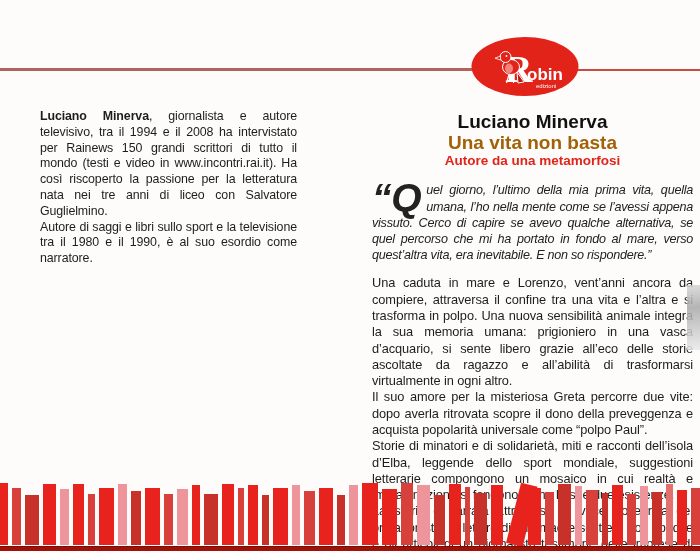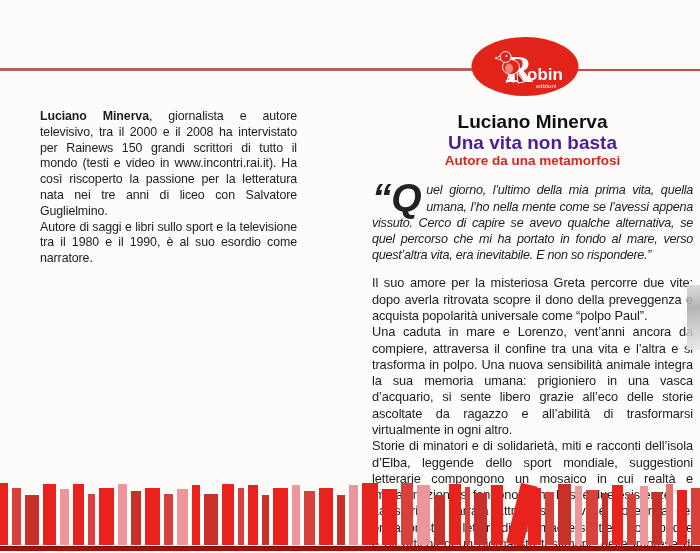--- a/index.html
+++ b/index.html
@@ -10,21 +10,21 @@
   .rule-left{position:absolute;left:0;top:68px;width:474px;height:3px;background:#b2635d;}
   .rule-right{position:absolute;left:577px;top:69px;width:123px;height:2px;background:#c94a40;}
   .logo{position:absolute;left:471px;top:36px;width:108px;height:61px;}
   .back-bio{position:absolute;left:40px;top:109px;width:257px;font-size:12.4px;line-height:15.8px;
     text-align:justify;letter-spacing:-0.1px;}
   .back-bio p{margin:0;}
   .back-bio .name{font-weight:bold;}
   .back-bio .ital{font-style:italic;}
   .front-col{position:absolute;left:372px;top:112px;width:321px;}
   .title-author{font-size:19px;font-weight:bold;text-align:center;margin:0;color:#111;line-height:1.08;}
-  .title-main{font-size:19px;font-weight:bold;text-align:center;margin:0;color:#4c1d95;line-height:1.05;}
+  .title-main{font-size:19px;font-weight:bold;text-align:center;margin:0;color:#a16207;line-height:1.05;}
   .title-sub{font-size:13.5px;font-weight:bold;text-align:center;margin:2px 0 0 0;color:#e2231a;line-height:1.1;}
   .quote{margin-top:13px;font-style:italic;font-size:12.6px;line-height:16.2px;text-align:justify;
     letter-spacing:-0.25px;color:#222;}
   .dropcap{float:left;font-size:39px;line-height:31px;font-weight:bold;padding-right:5px;font-style:italic;}
   .body-text{margin-top:12px;font-size:12.8px;line-height:16.3px;text-align:justify;letter-spacing:-0.1px;}
   .body-text p{margin:0;}
   .photo-sliver{position:absolute;right:0;top:285px;width:13px;height:65px;opacity:.85;
     background:linear-gradient(175deg,#d8d8d8 0%,#a8a8a8 35%,#c2c2c2 60%,#e9e9e9 100%);}
   .shelf{position:absolute;left:0;bottom:8px;width:700px;display:flex;align-items:flex-end;gap:4px;overflow:visible;}
   .bar{flex:0 0 auto;}
@@ -49,36 +49,36 @@
       <path d="M29.5 20 l-5.5 2.2 5.7 1.8 z" fill="#e2231a" stroke="#ffffff" stroke-width="0.8"></path>
       <ellipse cx="38" cy="32.5" rx="4" ry="5" fill="#f2837e"></ellipse>
       <path d="M38 38.5 l-2.5 8.5 M42 38.5 l0.5 8.5" stroke="#ffffff" stroke-width="1.2" fill="none"></path>
       <circle cx="35.5" cy="20" r="0.9" fill="#ffffff"></circle>
     </g>
     <text x="56" y="44" font-family="'Liberation Sans','DejaVu Sans',sans-serif" font-weight="bold" font-size="17" fill="#ffffff">obin</text>
     <text x="65" y="51.5" font-family="'Liberation Sans','DejaVu Sans',sans-serif" font-size="6" fill="#ffffff">edizioni</text>
   </svg>
 
   <div class="back-bio">
-    <p><span class="name">Luciano Minerva</span><span>, giornalista e autore televisivo, tra il 2000 e il 2008 ha intervistato per Rainews 150 grandi scrittori di tutto il mondo (testi e video in www.incontri.rai.it). Ha così riscoperto la passione per la letteratura nata nei tre anni di liceo con Salvatore Guglielmino.</span></p>
+    <p><span class="name">Luciano Minerva</span><span>, giornalista e autore televisivo, tra il 1994 e il 2008 ha intervistato per Rainews 150 grandi scrittori di tutto il mondo (testi e video in www.incontri.rai.it). Ha così riscoperto la passione per la letteratura nata nei tre anni di liceo con Salvatore Guglielmino.</span></p>
     <p>Autore di saggi e libri sullo sport e la televisione tra il 1980 e il 1990, è al suo esordio come narratore.</p>
   </div>
 
   <div class="front-col">
     <h1 class="title-author">Luciano Minerva</h1>
     <h2 class="title-main">Una vita non basta</h2>
     <h3 class="title-sub">Autore da una metamorfosi</h3>
 
     <div class="quote">
       <span class="dropcap">“Q</span><span>uel giorno, l’ultimo della mia prima vita, quella umana, l’ho nella mente come se l’avessi appena vissuto. Cerco di capire se avevo qualche alternativa, se quel percorso che mi ha portato in fondo al mare, verso quest’altra vita, era inevitabile. E non so rispondere.”</span>
     </div>
 
     <div class="body-text">
+      <p>Una caduta in mare e Lorenzo, vent’anni ancora da compiere, attraversa il confine tra una vita e l’altra e si trasforma in polpo. Una nuova sensibilità animale integra la sua memoria umana: prigioniero in una vasca d’acquario, si sente libero grazie all’eco delle storie ascoltate da ragazzo e all’abilità di trasformarsi virtualmente in ogni altro.</p>
       <p>Il suo amore per la misteriosa Greta percorre due vite: dopo averla ritrovata scopre il dono della preveggenza e acquista popolarità universale come “polpo Paul”.</p>
-      <p>Una caduta in mare e Lorenzo, vent’anni ancora da compiere, attraversa il confine tra una vita e l’altra e si trasforma in polpo. Una nuova sensibilità animale integra la sua memoria umana: prigioniero in una vasca d’acquario, si sente libero grazie all’eco delle storie ascoltate da ragazzo e all’abilità di trasformarsi virtualmente in ogni altro.</p>
       <p>Storie di minatori e di solidarietà, miti e racconti dell’isola d’Elba, leggende dello sport mondiale, suggestioni letterarie compongono un mosaico in cui realtà e immaginazione si fondono come le sue due esistenze.</p>
       <p>La storia è narrata attraverso la voce poliedrica del protagonista, le lettere di sua madre scritte e non spedite e gli articoli di un giornalista testimone delle imprese di Lorenzo e di Paul.</p>
     </div>
   </div>
 
   <div class="photo-sliver"></div>
 
   <div class="shelf">
       <div class="bar" style="width: 8px; height: 62px; background: rgb(232, 35, 29);"></div>
       <div class="bar" style="width: 9px; height: 57px; background: rgb(216, 64, 60);"></div>

